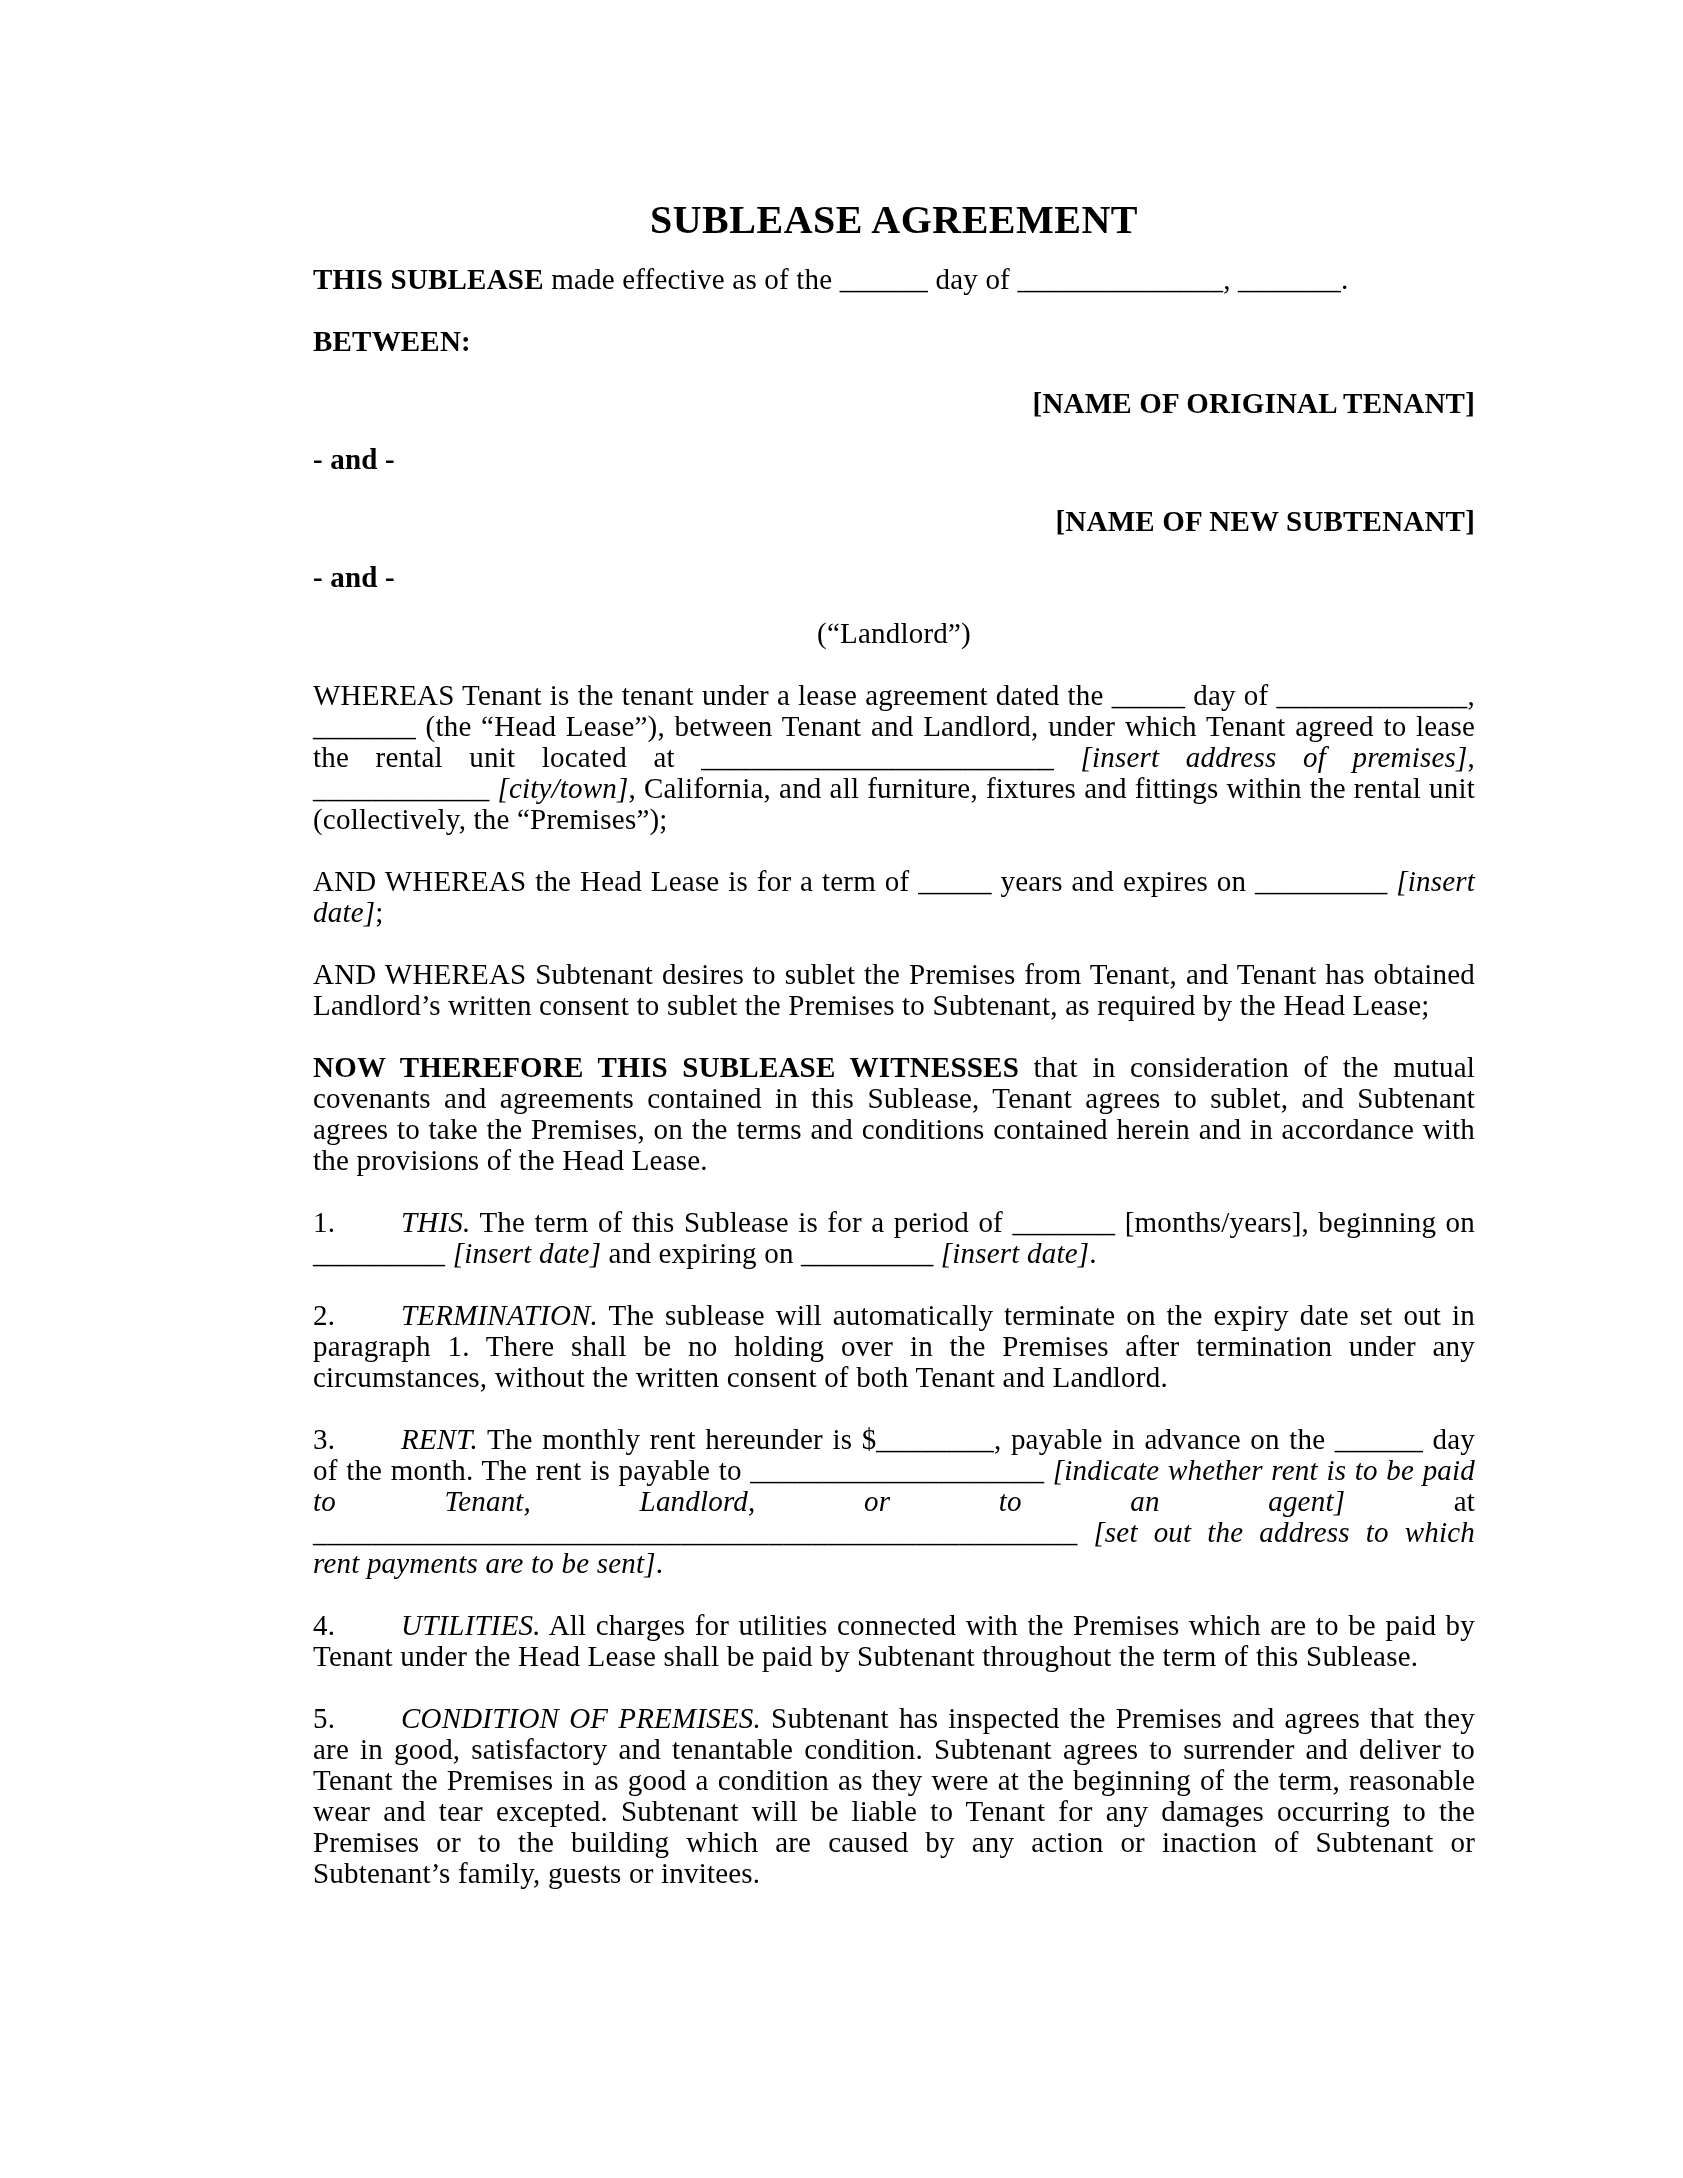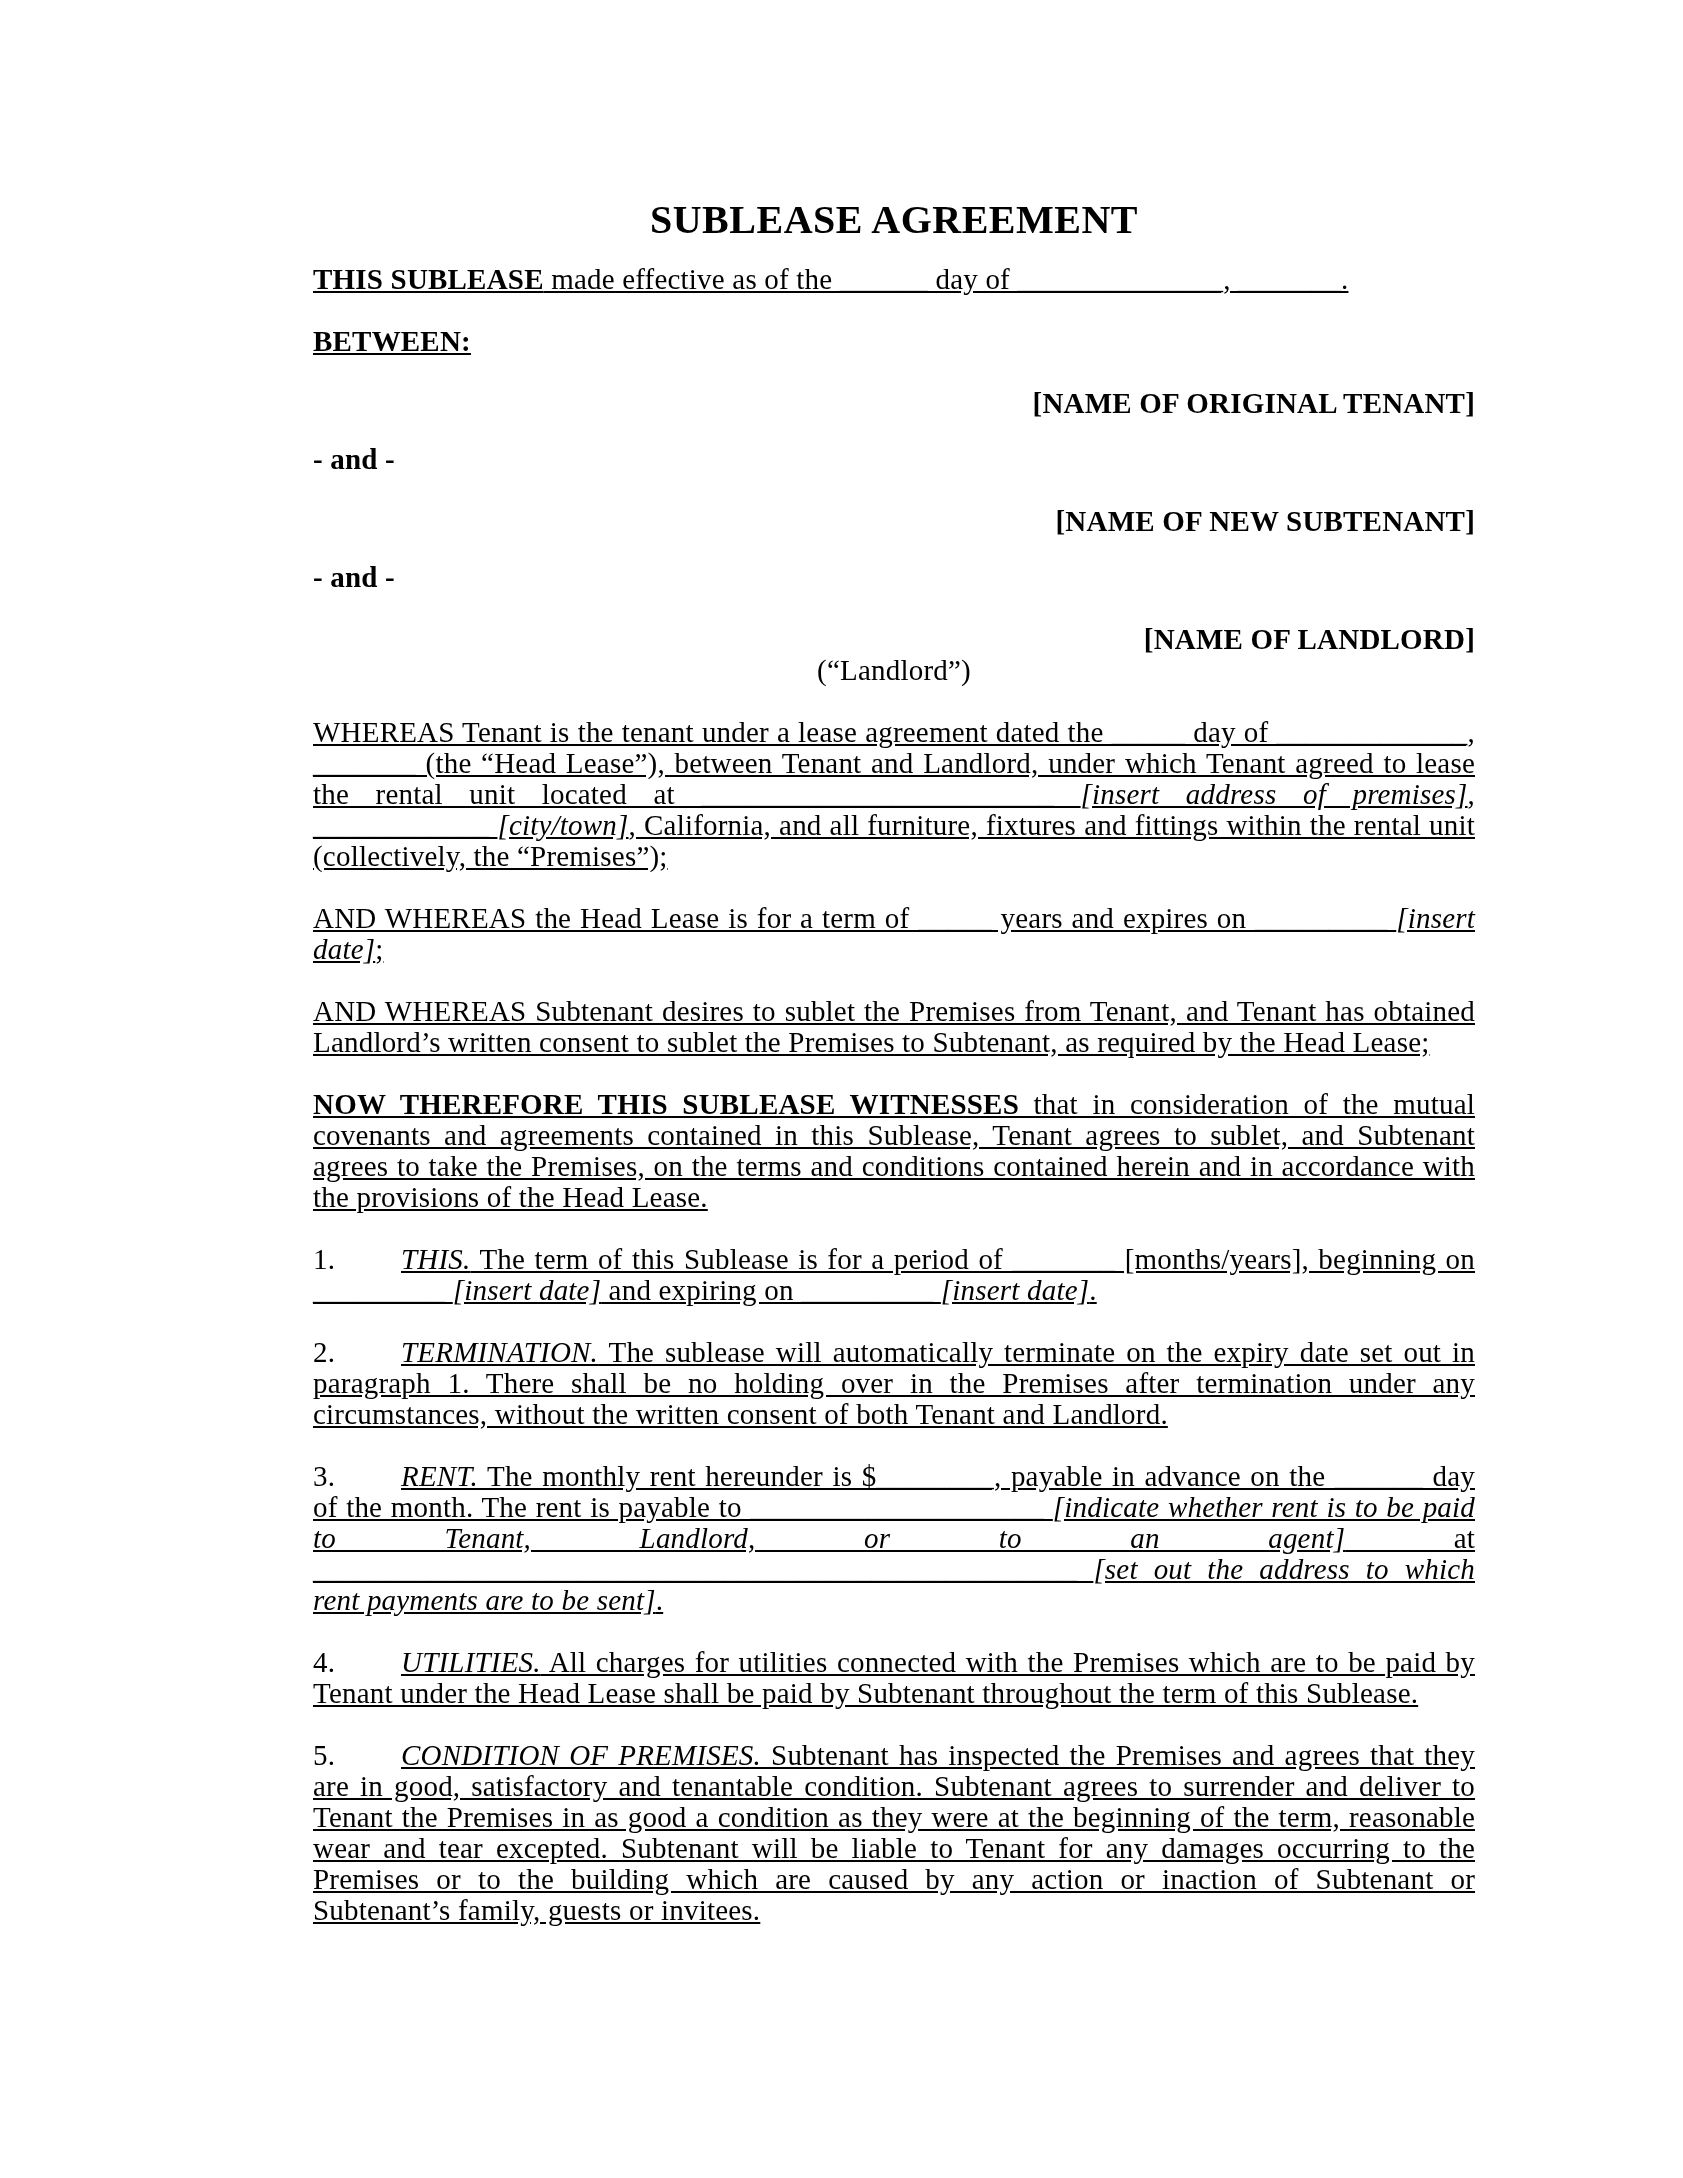--- a/index.html
+++ b/index.html
@@ -26,21 +26,20 @@
     margin: 0 0 22px 0;
     font-size: 40px;
     line-height: 44px;
     font-weight: bold;
     text-align: center;
     letter-spacing: 0.5px;
   }
   .para {
     margin: 31px 0 0 0;
     text-align: justify;
-    text-decoration: underline;
   }
   .para.first {
     margin-top: 0;
   }
   .label-bold {
     font-weight: bold;
     text-align: left;
   }
   .center {
     margin: 0;
@@ -82,21 +81,20 @@
 
   <div>
     <p class="center party-name">[NAME OF ORIGINAL TENANT]</p>
 
     <p class="center separator">- and -</p>
 
     <p class="center party-name">[NAME OF NEW SUBTENANT]</p>
 
     <p class="center separator">- and -</p>
 
-    <p class="center party-name">[NAME OF LANDLORD]</p>
     <p class="center party-alias">(“Landlord”)</p>
   </div>
 
 
   <p class="para"><span>WHEREAS Tenant is the tenant under a lease agreement dated the _____ day of _____________, _______ (the “Head Lease”), between Tenant and Landlord, under which Tenant agreed to lease the rental unit located at ________________________ </span><span class="seg-i">[insert address of premises]</span><span>, ____________ </span><span class="seg-i">[city/town]</span><span>, California, and all furniture, fixtures and fittings within the rental unit (collectively, the “Premises”);</span></p>
   <p class="para"><span>AND WHEREAS the Head Lease is for a term of _____ years and expires on _________ </span><span class="seg-i">[insert date]</span><span>;</span></p>
   <p class="para"><span>AND WHEREAS Subtenant desires to sublet the Premises from Tenant, and Tenant has obtained Landlord’s written consent to sublet the Premises to Subtenant, as required by the Head Lease;</span></p>
   <p class="para"><span class="seg-b">NOW THEREFORE THIS SUBLEASE WITNESSES</span><span> that in consideration of the mutual covenants and agreements contained in this Sublease, Tenant agrees to sublet, and Subtenant agrees to take the Premises, on the terms and conditions contained herein and in accordance with the provisions of the Head Lease.</span></p>
 
   <p class="para clause"><span class="num">1.</span><span><span class="seg-i">THIS.</span><span> The term of this Sublease is for a period of _______ [months/years], beginning on _________ </span><span class="seg-i">[insert date]</span><span> and expiring on _________ </span><span class="seg-i">[insert date]</span><span>.</span></span></p>

